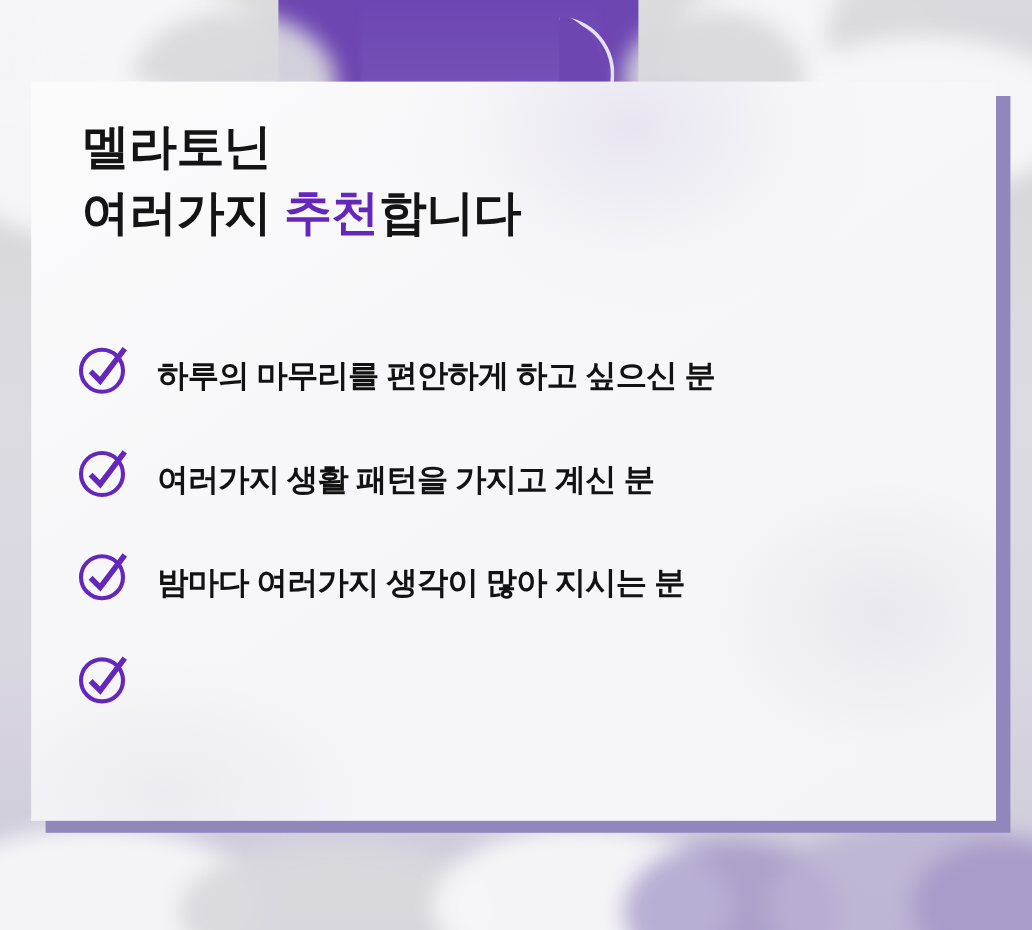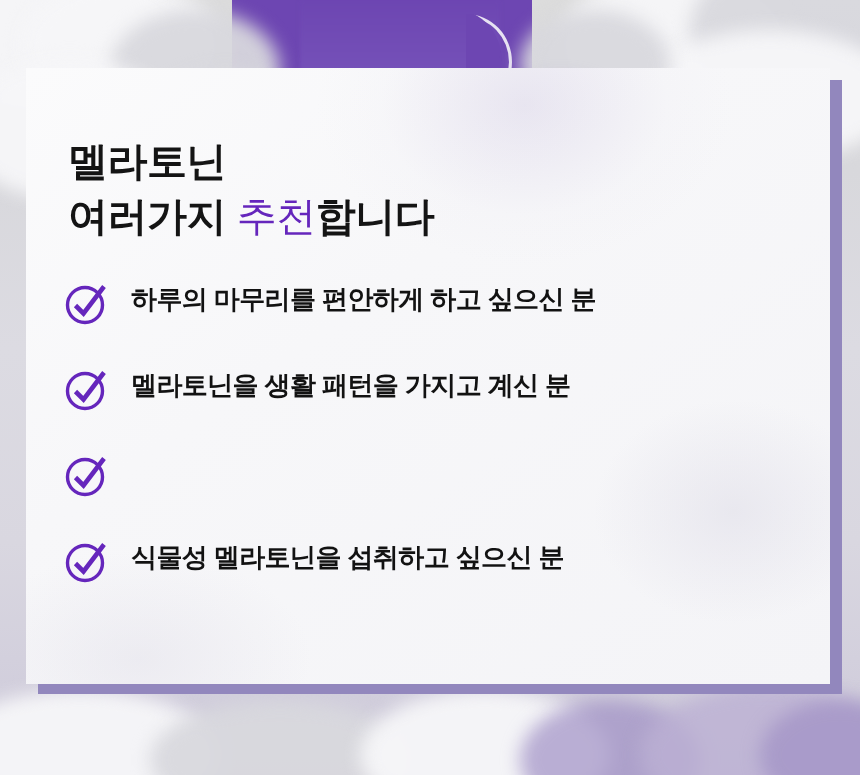--- a/index.html
+++ b/index.html
@@ -138,53 +138,52 @@
     background:
       radial-gradient(ellipse 260px 200px at 62% 6%, rgba(196,186,219,0.30) 0%, rgba(225,222,236,0.08) 55%, rgba(255,255,255,0) 80%),
       radial-gradient(ellipse 200px 160px at 88% 72%, rgba(218,216,228,0.45) 0%, rgba(255,255,255,0) 70%),
       radial-gradient(ellipse 240px 150px at 14% 96%, rgba(221,219,230,0.40) 0%, rgba(255,255,255,0) 72%);
     pointer-events: none;
   }
   .card-inner {
     position: relative;
     width: 100%;
     height: 100%;
-    margin-top: 38px;
   }
 
   
   .title-block {
     position: absolute;
     left: 42px;
     top: 28px;
     width: 700px;
   }
   .title-line {
     font-size: 40px;
     line-height: 55px;
     font-weight: 700;
     color: #141414;
     letter-spacing: -0.5px;
     white-space: nowrap;
   }
   .title-line .hl {
     color: #6526bc;
-    font-weight: 400;
+    font-weight: 700;
   }
 
   
   .check-list {
     position: absolute;
     left: 38px;
     top: 176px;
     width: 740px;
   }
   .check-row {
     display: flex;
-    align-items: flex-start;
+    align-items: flex-end;
     height: 86px;
   }
   .check-icon {
     flex: 0 0 auto;
     width: 44px;
     height: 44px;
     margin-right: 23px;
     position: relative;
     display: block;
   }
@@ -256,39 +255,39 @@
         </div>
 
 
         <div class="check-row">
           <span class="check-icon">
             <svg viewBox="0 0 44 44" xmlns="http://www.w3.org/2000/svg">
               <circle cx="21" cy="23" r="17.5" fill="none" stroke="#6526bc" stroke-width="3.4"></circle>
               <path d="M11.5 23.5 L19.5 31.5 L40 4.5" fill="none" stroke="#6526bc" stroke-width="4.6" stroke-linecap="butt" stroke-linejoin="miter"></path>
             </svg>
           </span>
-          <span class="check-text">멜라토닌을 생활 패턴을 가지고 계신 분</span>
-        </div>
-
-        <div class="check-row">
-          <span class="check-icon">
-            <svg viewBox="0 0 44 44" xmlns="http://www.w3.org/2000/svg">
-              <circle cx="21" cy="23" r="17.5" fill="none" stroke="#6526bc" stroke-width="3.4"></circle>
-              <path d="M11.5 23.5 L19.5 31.5 L40 4.5" fill="none" stroke="#6526bc" stroke-width="4.6" stroke-linecap="butt" stroke-linejoin="miter"></path>
-            </svg>
-          </span>
-        </div>
-
-        <div class="check-row">
-          <span class="check-icon">
-            <svg viewBox="0 0 44 44" xmlns="http://www.w3.org/2000/svg">
-              <circle cx="21" cy="23" r="17.5" fill="none" stroke="#6526bc" stroke-width="3.4"></circle>
-              <path d="M11.5 23.5 L19.5 31.5 L40 4.5" fill="none" stroke="#6526bc" stroke-width="4.6" stroke-linecap="butt" stroke-linejoin="miter"></path>
-            </svg>
-          </span>
-          <span class="check-text">식물성 멜라토닌을 섭취하고 싶으신 분</span>
+          <span class="check-text">여러가지 생활 패턴을 가지고 계신 분</span>
+        </div>
+
+        <div class="check-row">
+          <span class="check-icon">
+            <svg viewBox="0 0 44 44" xmlns="http://www.w3.org/2000/svg">
+              <circle cx="21" cy="23" r="17.5" fill="none" stroke="#6526bc" stroke-width="3.4"></circle>
+              <path d="M11.5 23.5 L19.5 31.5 L40 4.5" fill="none" stroke="#6526bc" stroke-width="4.6" stroke-linecap="butt" stroke-linejoin="miter"></path>
+            </svg>
+          </span>
+          <span class="check-text">밤마다 여러가지 생각이 많아 지시는 분</span>
+        </div>
+
+        <div class="check-row">
+          <span class="check-icon">
+            <svg viewBox="0 0 44 44" xmlns="http://www.w3.org/2000/svg">
+              <circle cx="21" cy="23" r="17.5" fill="none" stroke="#6526bc" stroke-width="3.4"></circle>
+              <path d="M11.5 23.5 L19.5 31.5 L40 4.5" fill="none" stroke="#6526bc" stroke-width="4.6" stroke-linecap="butt" stroke-linejoin="miter"></path>
+            </svg>
+          </span>
         </div>
 
       </div>
     </div>
   </div>
 
 </div>
 
 </body></html>

